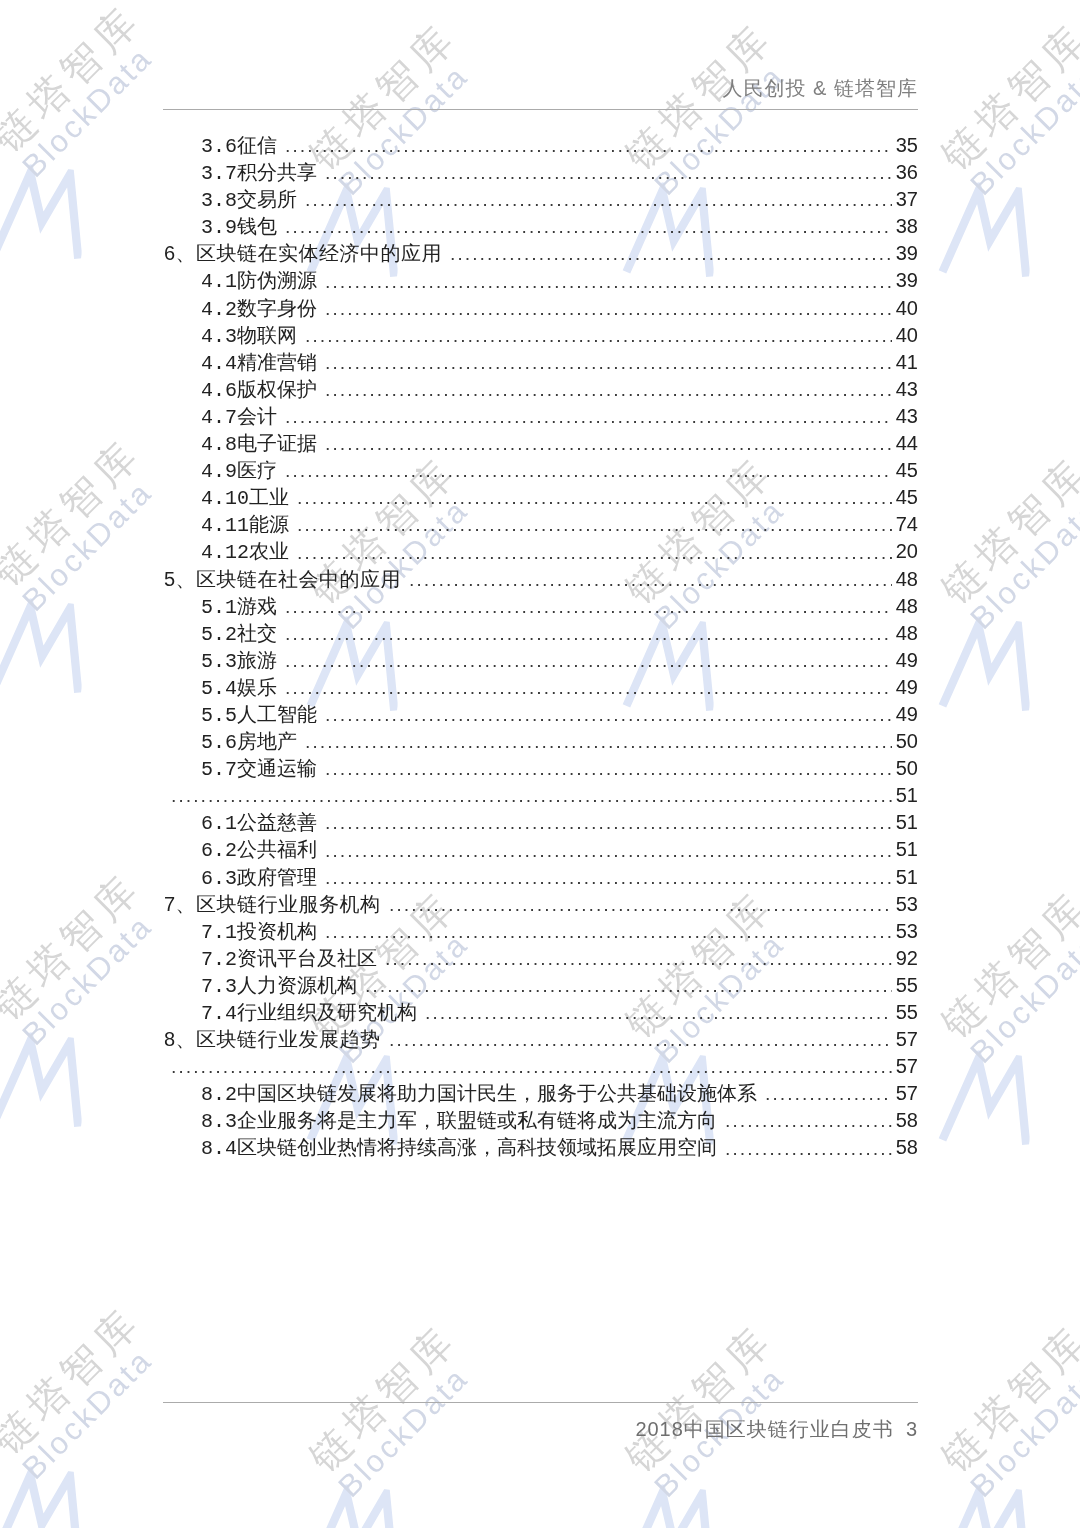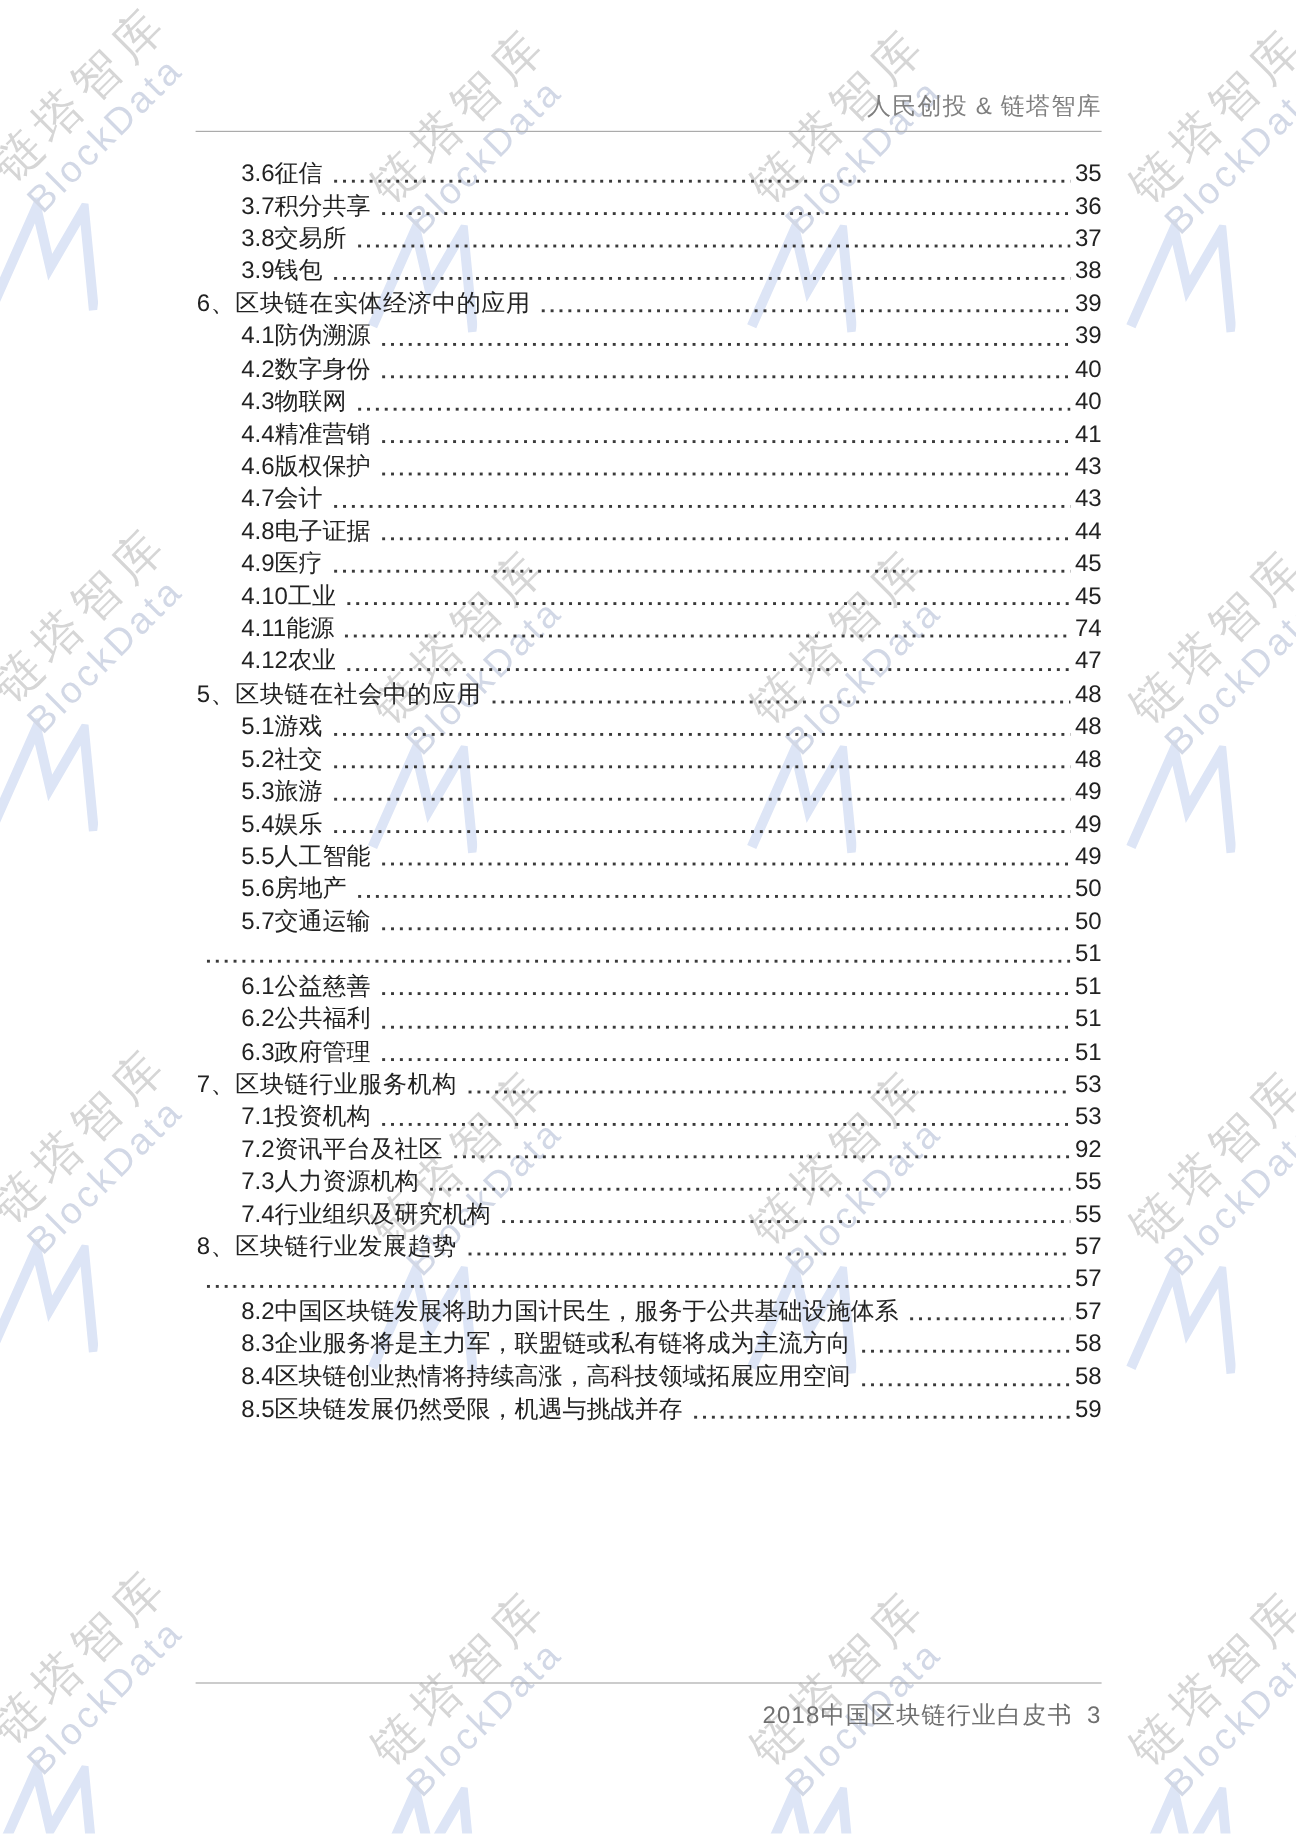--- a/index.html
+++ b/index.html
@@ -64,21 +64,21 @@
     align-items: baseline;
     height: 27.1px;
     font-size: 20px;
     color: #222222;
   }
   .toc-row .label {
     white-space: nowrap;
     line-height: 27.1px;
   }
   .toc-row.lvl1 .label { padding-left: 1px; letter-spacing: 0.5px; }
-  .toc-row.lvl2 .label { padding-left: 38px; }
+  .toc-row.lvl2 .label { padding-left: 38px; font-family: Liberation Mono, monospace; }
   .toc-row .dots {
     flex: 1;
     align-self: stretch;
     margin: 0 4px 0 7px;
     background-image: radial-gradient(circle, #3a3a3a 1.25px, rgba(0,0,0,0) 1.45px);
     background-size: 7.4px 4px;
     background-repeat: repeat-x;
     background-position: left calc(100% - 6px);
   }
   .toc-row .pageno {
@@ -324,21 +324,21 @@
         <span class="pageno">45</span>
       </div>
       <div class="toc-row lvl2">
         <span class="label">4.11能源</span>
         <span class="dots"></span>
         <span class="pageno">74</span>
       </div>
       <div class="toc-row lvl2">
         <span class="label">4.12农业</span>
         <span class="dots"></span>
-        <span class="pageno">47</span>
+        <span class="pageno">20</span>
       </div>
       <div class="toc-row lvl1">
         <span class="label">5、区块链在社会中的应用</span>
         <span class="dots"></span>
         <span class="pageno">48</span>
       </div>
       <div class="toc-row lvl2">
         <span class="label">5.1游戏</span>
         <span class="dots"></span>
         <span class="pageno">48</span>
@@ -433,25 +433,20 @@
       </div>
       <div class="toc-row lvl2">
         <span class="label">8.3企业服务将是主力军，联盟链或私有链将成为主流方向</span>
         <span class="dots"></span>
         <span class="pageno">58</span>
       </div>
       <div class="toc-row lvl2">
         <span class="label">8.4区块链创业热情将持续高涨，高科技领域拓展应用空间</span>
         <span class="dots"></span>
         <span class="pageno">58</span>
-      </div>
-      <div class="toc-row lvl2">
-        <span class="label">8.5区块链发展仍然受限，机遇与挑战并存</span>
-        <span class="dots"></span>
-        <span class="pageno">59</span>
       </div>
     </div>
 
   <div class="page-footer">
     <span>2018中国区块链行业白皮书</span>
     <span class="fpage">3</span>
   </div>
 
 </div>
 

